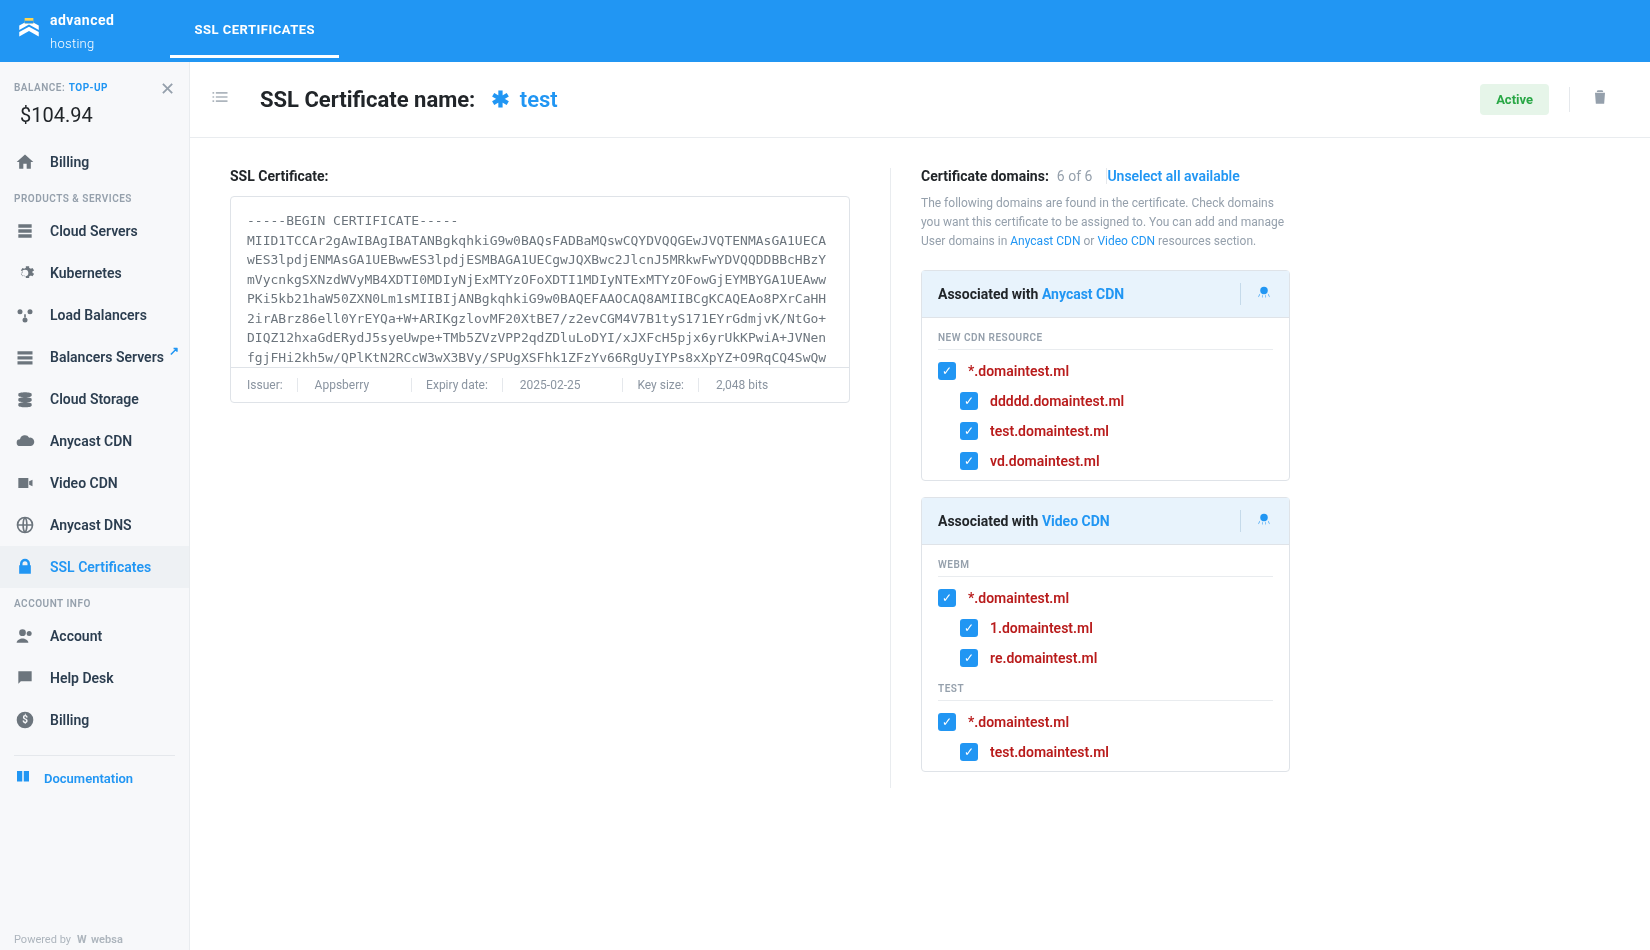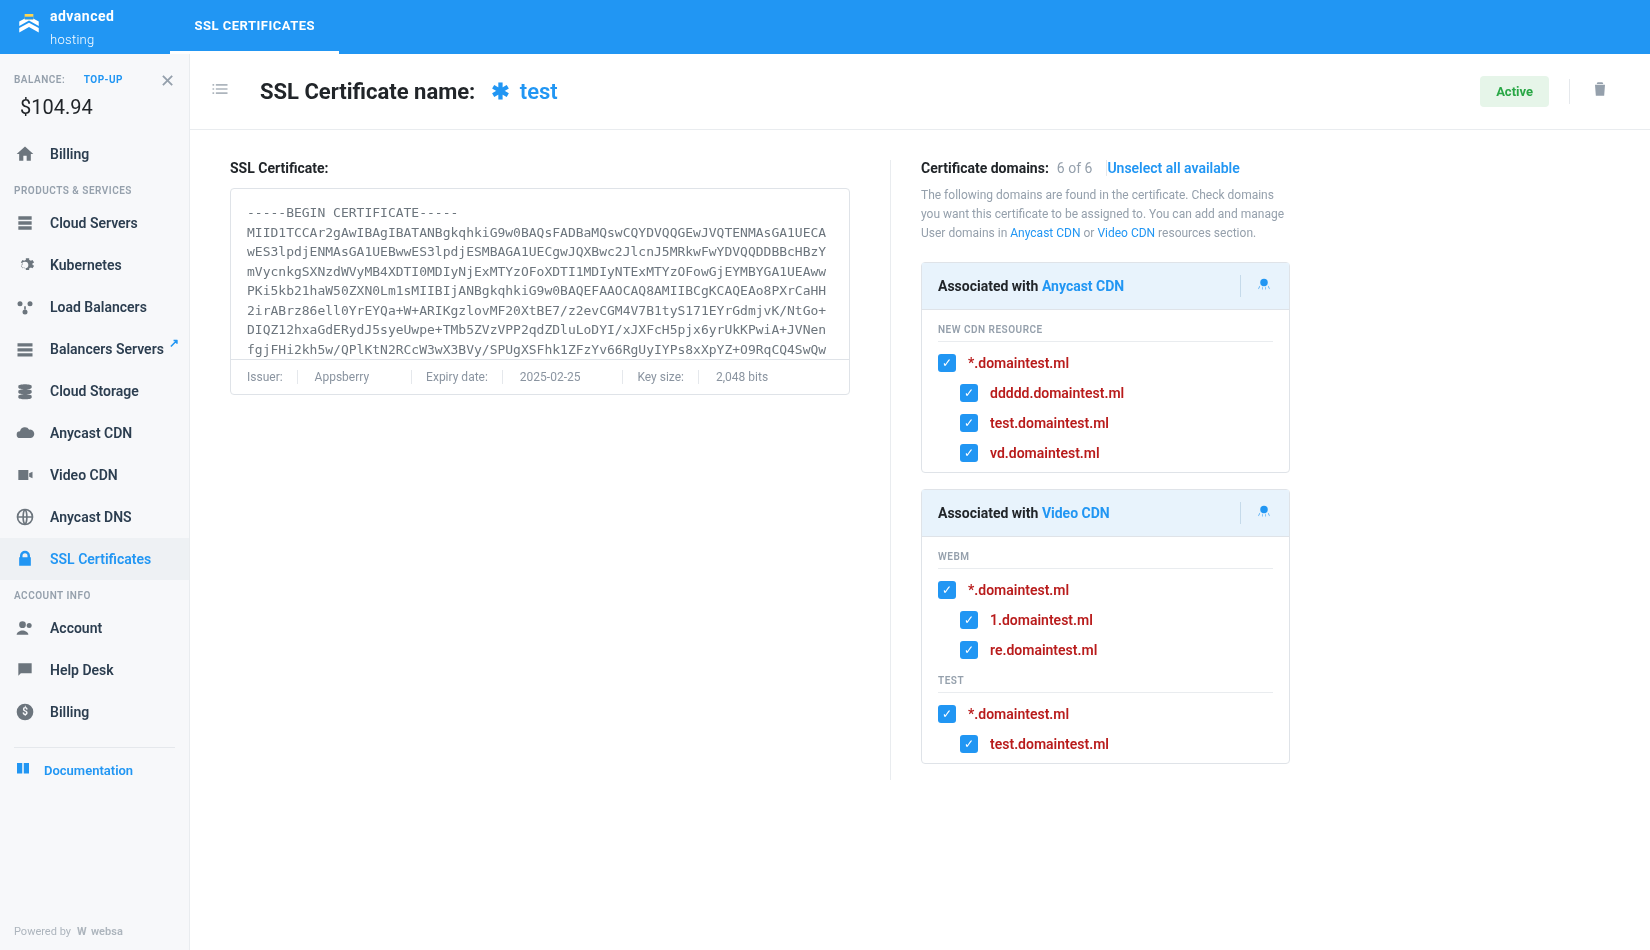--- a/index.html
+++ b/index.html
@@ -1,29 +1,29 @@
 <!DOCTYPE html>
 <html><head>
 <meta charset="utf-8">
 <style>
 * { box-sizing: border-box; margin: 0; padding: 0; }
 body { font-family: -apple-system, BlinkMacSystemFont, "Segoe UI", Roboto, Helvetica, Arial, sans-serif; background: #fff; color: #212529; font-size: 14px; }
-.topbar { background: #2196f3; height: 54px; display: flex; align-items: center; padding-left: 16px; }
+.topbar { background: #2196f3; height: 62px; display: flex; align-items: center; padding-left: 16px; }
 .logo { display: flex; align-items: center; color: #fff; font-weight: 600; margin-right: 40px; }
 .logo-icon { width: 26px; height: 26px; margin-right: 8px; position: relative; }
 .logo-icon svg { width: 100%; height: 100%; }
 .logo-text { display: flex; flex-direction: column; line-height: 1; font-size: 14px; }
 .logo-text .top { font-weight: 700; font-size: 14px; letter-spacing: 0.5px; }
 .logo-text .bot { font-weight: 300; font-size: 13px; margin-top: 10px; letter-spacing: 0.3px; }
 .topnav-tab { color: #fff; font-weight: 700; font-size: 13px; letter-spacing: 0.5px; padding: 0 24px; height: 54px; display: flex; align-items: center; border-bottom: 3px solid #fff; margin-left: 16px; }
 .layout { display: flex; min-height: calc(100vh - 54px); }
 .sidebar { width: 190px; background: #f7f8fa; border-right: 1px solid #e9ecef; display: flex; flex-direction: column; padding: 0; position: relative; }
 .balance-row { padding: 16px 14px 4px; display: flex; justify-content: space-between; align-items: flex-start; }
 .balance-lbl { font-size: 10px; letter-spacing: 0.5px; color: #95a0ac; font-weight: 600; }
-.topup { color: #2196f3; font-size: 10px; font-weight: 700; letter-spacing: 0.5px; margin-left: 15px; }
+.topup { color: #2196f3; font-size: 10px; font-weight: 700; letter-spacing: 0.5px; }
 .balance-amt { font-size: 20px; font-weight: 400; padding: 0 20px 14px; }
 .close-x { color: #95a0ac; font-size: 18px; cursor: pointer; }
 .nav { list-style: none; }
 .nav-section { font-size: 10px; color: #95a0ac; letter-spacing: 0.5px; font-weight: 600; padding: 10px 14px 6px; }
 .nav-item { display: flex; align-items: center; padding: 10px 14px; color: #2c3e50; font-weight: 600; cursor: pointer; position: relative; font-size: 14px; }
 .nav-item.active { background: #eef1f4; color: #2196f3; }
 .nav-item .icon { width: 22px; height: 22px; margin-right: 14px; color: #6c757d; display: flex; align-items: center; justify-content: center; font-size: 18px; }
 .nav-item.active .icon { color: #2196f3; }
 .ext-icon { position: absolute; right: 10px; top: 8px; color: #2196f3; font-size: 12px; }
 .doc-link { display: flex; align-items: center; padding: 12px 14px; color: #2196f3; font-weight: 600; font-size: 13px; border-top: 1px solid #e5e8ec; margin: 14px 14px 0; padding-left: 0; padding-right: 0; }

